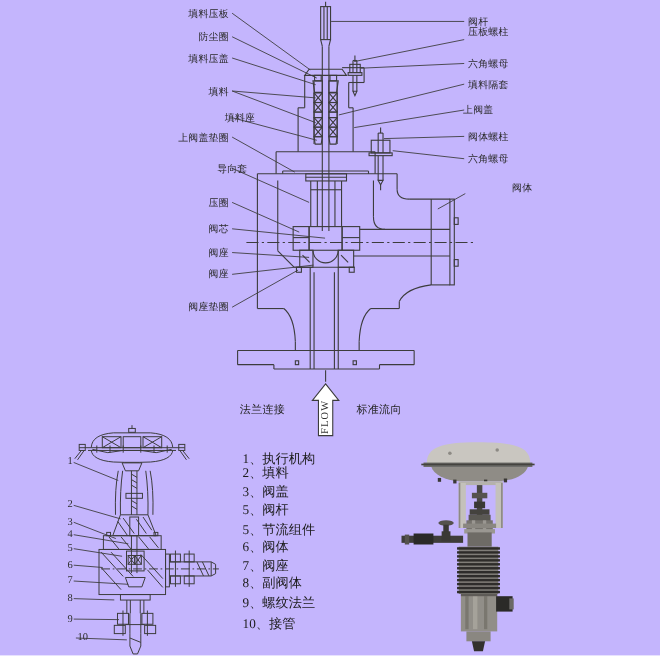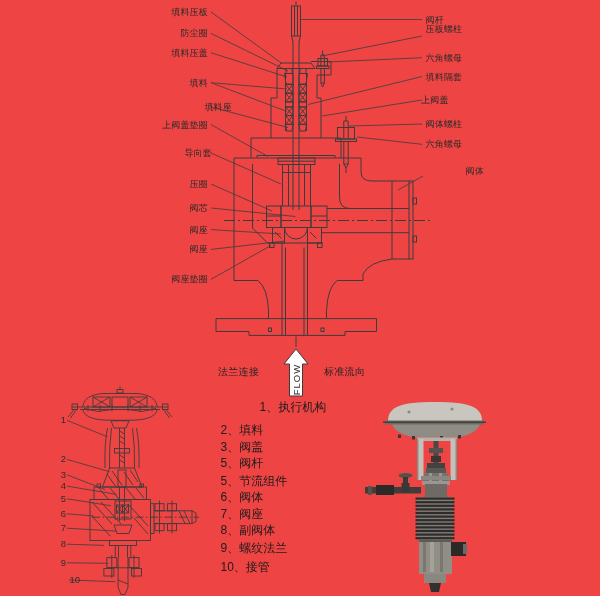--- a/index.html
+++ b/index.html
@@ -1,17 +1,17 @@
 <!DOCTYPE html>
 <html><head>
 <meta charset="utf-8">
 <style>
   html,body{margin:0;padding:0;background:#ffffff;}
-  .stage{position:relative;width:600px;height:596px;background:#ef4444;overflow:hidden;
-         font-family:Liberation Sans, sans-serif;color:#1f1f1f;}
+  .stage{position:relative;width:600px;height:596px;background:#c4b5fd;overflow:hidden;
+         font-family:Liberation Serif, serif;color:#1f1f1f;}
   svg{position:absolute;left:0;top:0;}
   .lbl{position:absolute;font-size:9px;line-height:10px;letter-spacing:0.2px;color:#2a2a2a;font-weight:500;white-space:nowrap;}
   .lbl.right-align{text-align:right;}
   .flow-caption{position:absolute;font-size:10px;letter-spacing:0.3px;color:#252525;font-weight:500;white-space:nowrap;}
   .flow-word{position:absolute;left:276px;top:373.5px;width:40px;text-align:center;
              font-size:9.5px;letter-spacing:1px;color:#333;
              transform:rotate(-90deg);transform-origin:50% 50%;}
   .fig2-num{position:absolute;font-size:9.5px;line-height:10px;color:#2f2f2f;text-align:right;width:16px;}
   .plist{position:absolute;left:220.5px;top:400px;width:175px;}
   .plist-row{position:absolute;left:0;font-size:12px;line-height:14px;letter-spacing:0px;color:#1c1c1c;white-space:nowrap;}
@@ -423,21 +423,21 @@
     <polygon points="429,583 441,583 439,592 431,592" fill="#33312e"></polygon>
   </g>
 </svg>
 
 <div class="lbl right-align" style="right:392px;top:6.7px;">填料压板</div>
 <div class="lbl right-align" style="right:392px;top:28.4px;">防尘圈</div>
 <div class="lbl right-align" style="right:392px;top:47.7px;">填料压盖</div>
 <div class="lbl right-align" style="right:392px;top:77.7px;">填料</div>
 <div class="lbl right-align" style="right:368px;top:102px;">填料座</div>
 <div class="lbl right-align" style="right:392px;top:119.6px;">上阀盖垫圈</div>
-<div class="lbl right-align" style="right:388px;top:148px;margin-left:40px;">导向套</div>
+<div class="lbl right-align" style="right:375px;top:148px;margin-left:40px;">导向套</div>
 <div class="lbl right-align" style="right:392px;top:179px;">压圈</div>
 <div class="lbl right-align" style="right:392px;top:203px;">阀芯</div>
 <div class="lbl right-align" style="right:392px;top:224.6px;">阀座</div>
 <div class="lbl right-align" style="right:392px;top:244.4px;">阀座</div>
 <div class="lbl right-align" style="right:392px;top:274.3px;">阀座垫圈</div>
 
 <div class="lbl" style="left:425.5px;top:14.8px;">阀杆</div>
 <div class="lbl" style="left:425.5px;top:24px;">压板螺柱</div>
 <div class="lbl" style="left:425.5px;top:52.7px;">六角螺母</div>
 <div class="lbl" style="left:425.5px;top:71.5px;">填料隔套</div>
@@ -455,21 +455,21 @@
 <div class="fig2-num" style="left:50px;top:469.8px;">3</div>
 <div class="fig2-num" style="left:50px;top:481.1px;">4</div>
 <div class="fig2-num" style="left:50px;top:493.8px;">5</div>
 <div class="fig2-num" style="left:50px;top:508.8px;">6</div>
 <div class="fig2-num" style="left:50px;top:523.2px;">7</div>
 <div class="fig2-num" style="left:50px;top:539.2px;">8</div>
 <div class="fig2-num" style="left:50px;top:557.8px;">9</div>
 <div class="fig2-num" style="left:64px;top:575px;">10</div>
 
 <div class="plist">
-  <div class="plist-row" style="top:0;margin-left:39px;">1、执行机构</div>
+  <div class="plist-row" style="top:10px;">1、执行机构</div>
   <div class="plist-row" style="top:23.2px;">2、填料</div>
   <div class="plist-row" style="top:39.7px;">3、阀盖</div>
   <div class="plist-row" style="top:56.3px;">5、阀杆</div>
   <div class="plist-row" style="top:73.8px;">5、节流组件</div>
   <div class="plist-row" style="top:90.1px;">6、阀体</div>
   <div class="plist-row" style="top:106.7px;">7、阀座</div>
   <div class="plist-row" style="top:123.3px;text-align:center;">8、副阀体</div>
   <div class="plist-row" style="top:140.8px;">9、螺纹法兰</div>
   <div class="plist-row" style="top:159.5px;">10、接管</div>
 </div>

